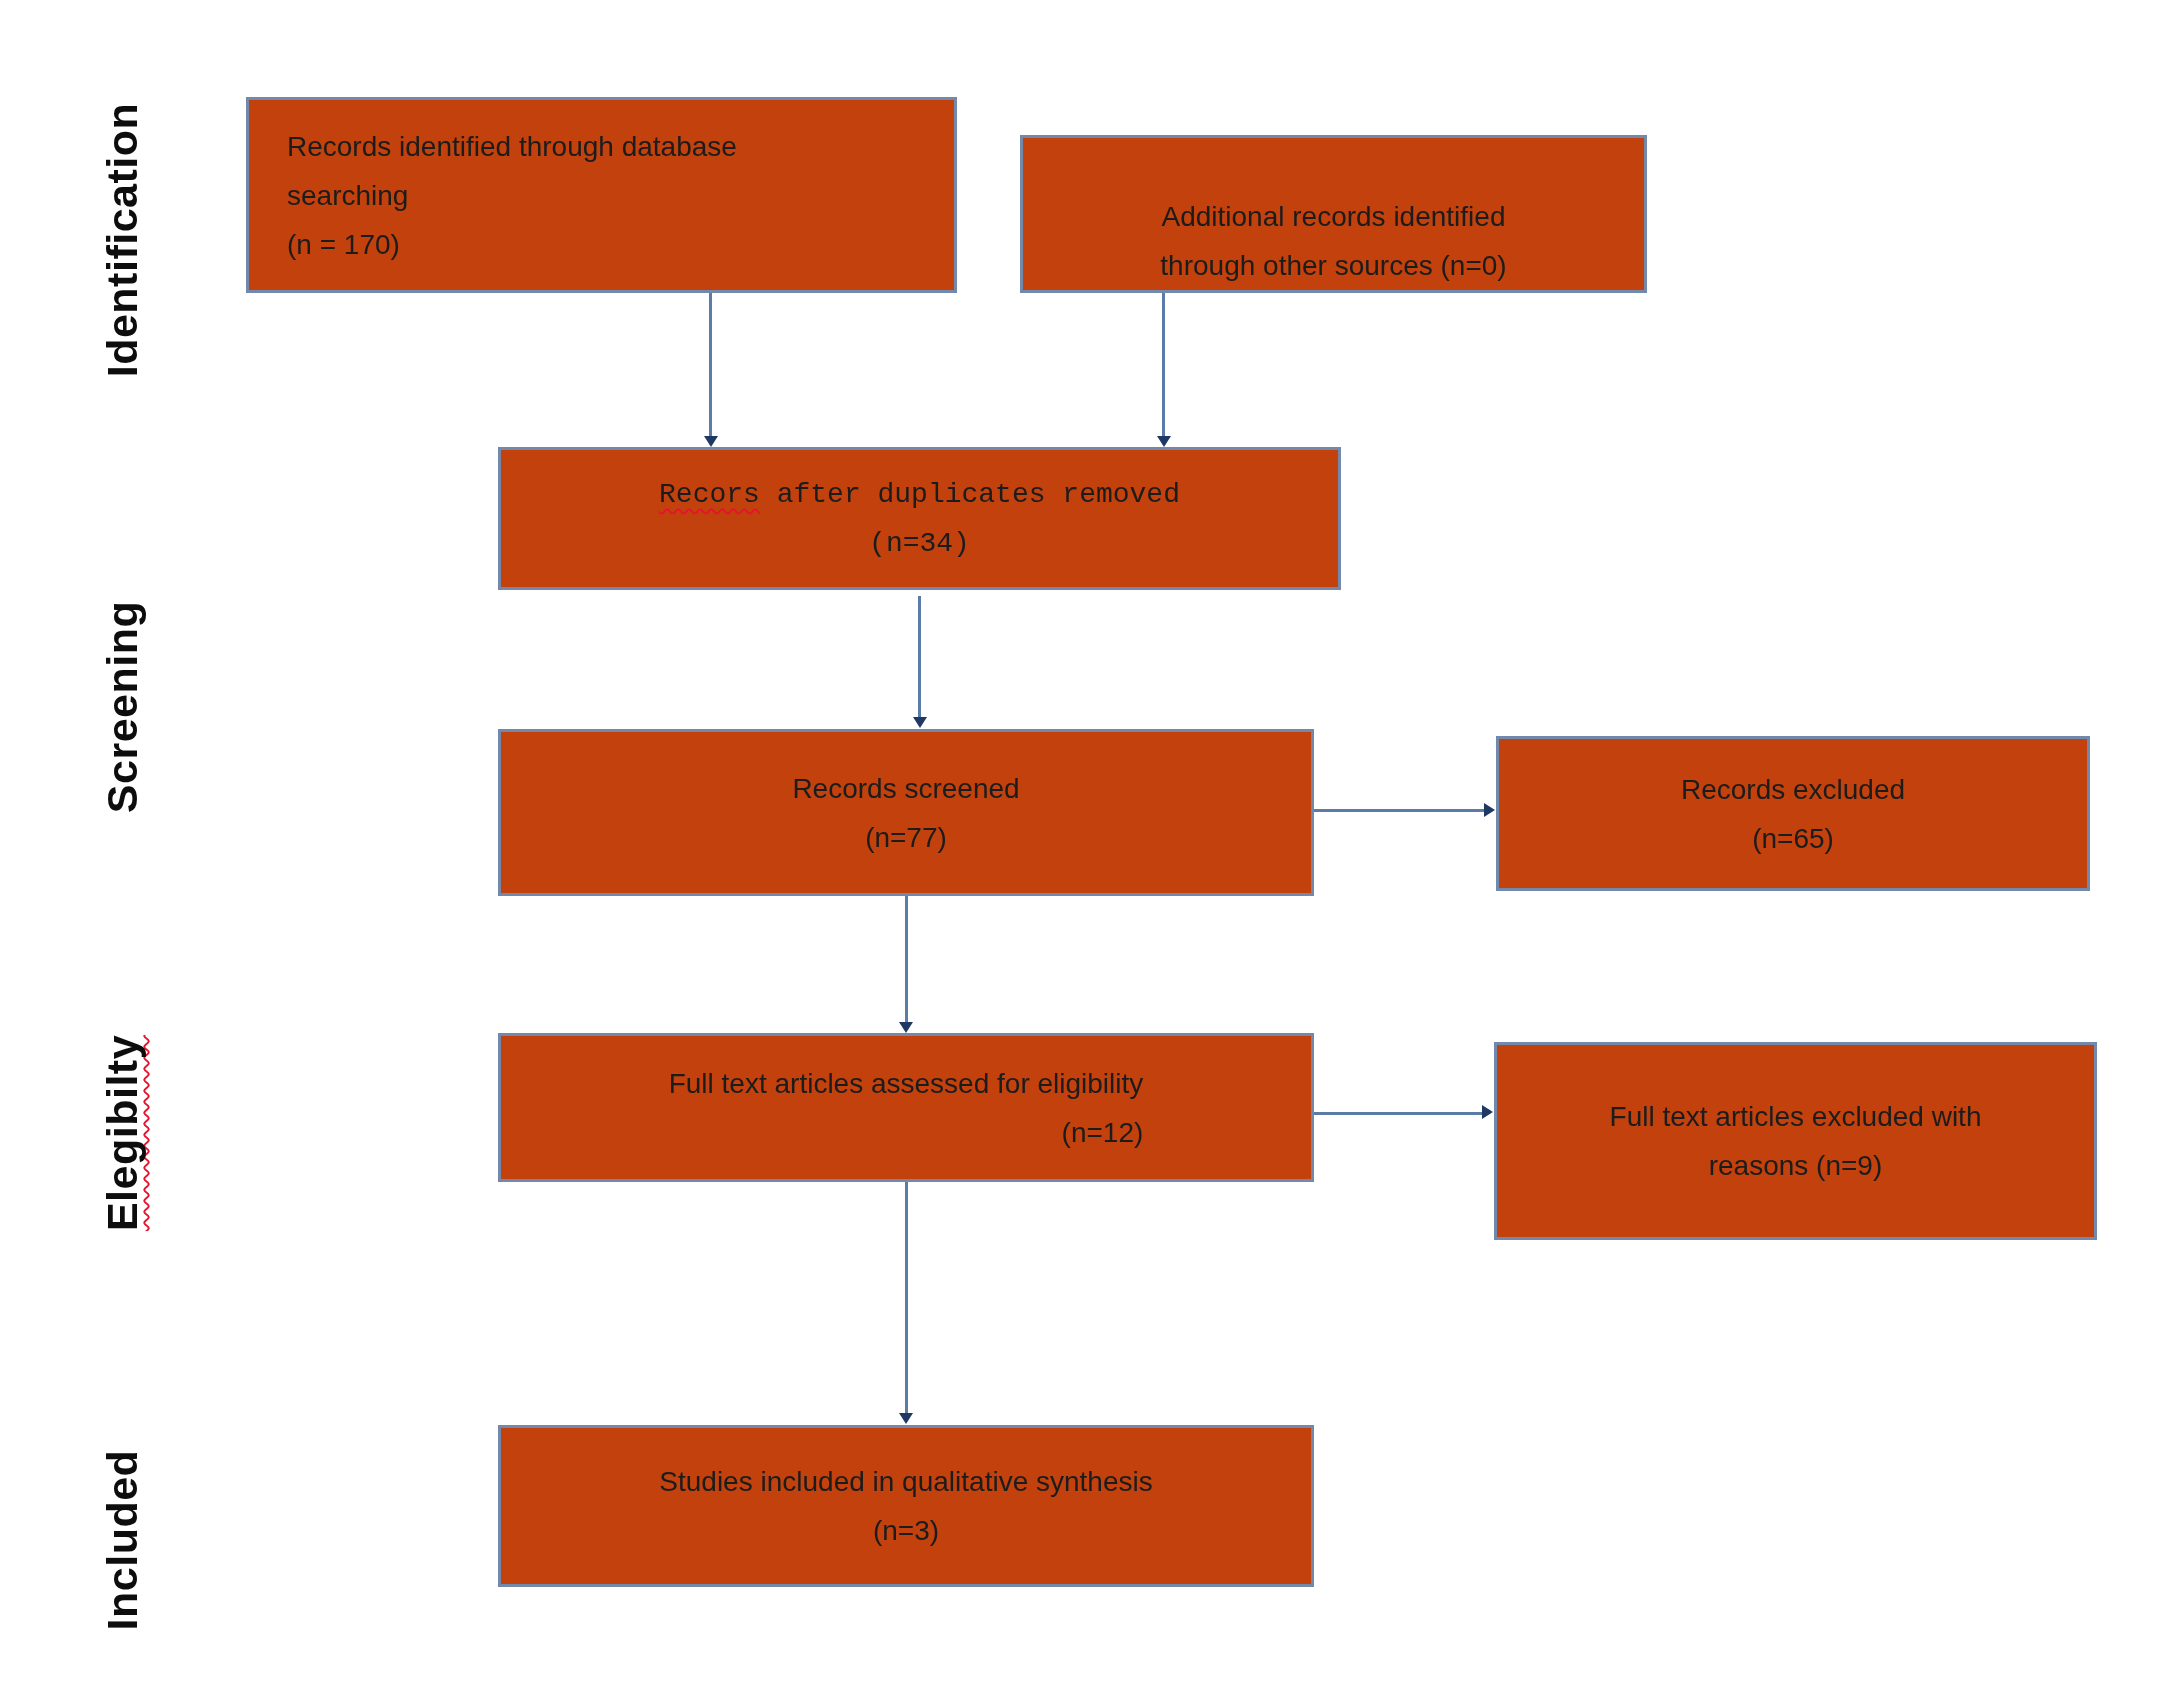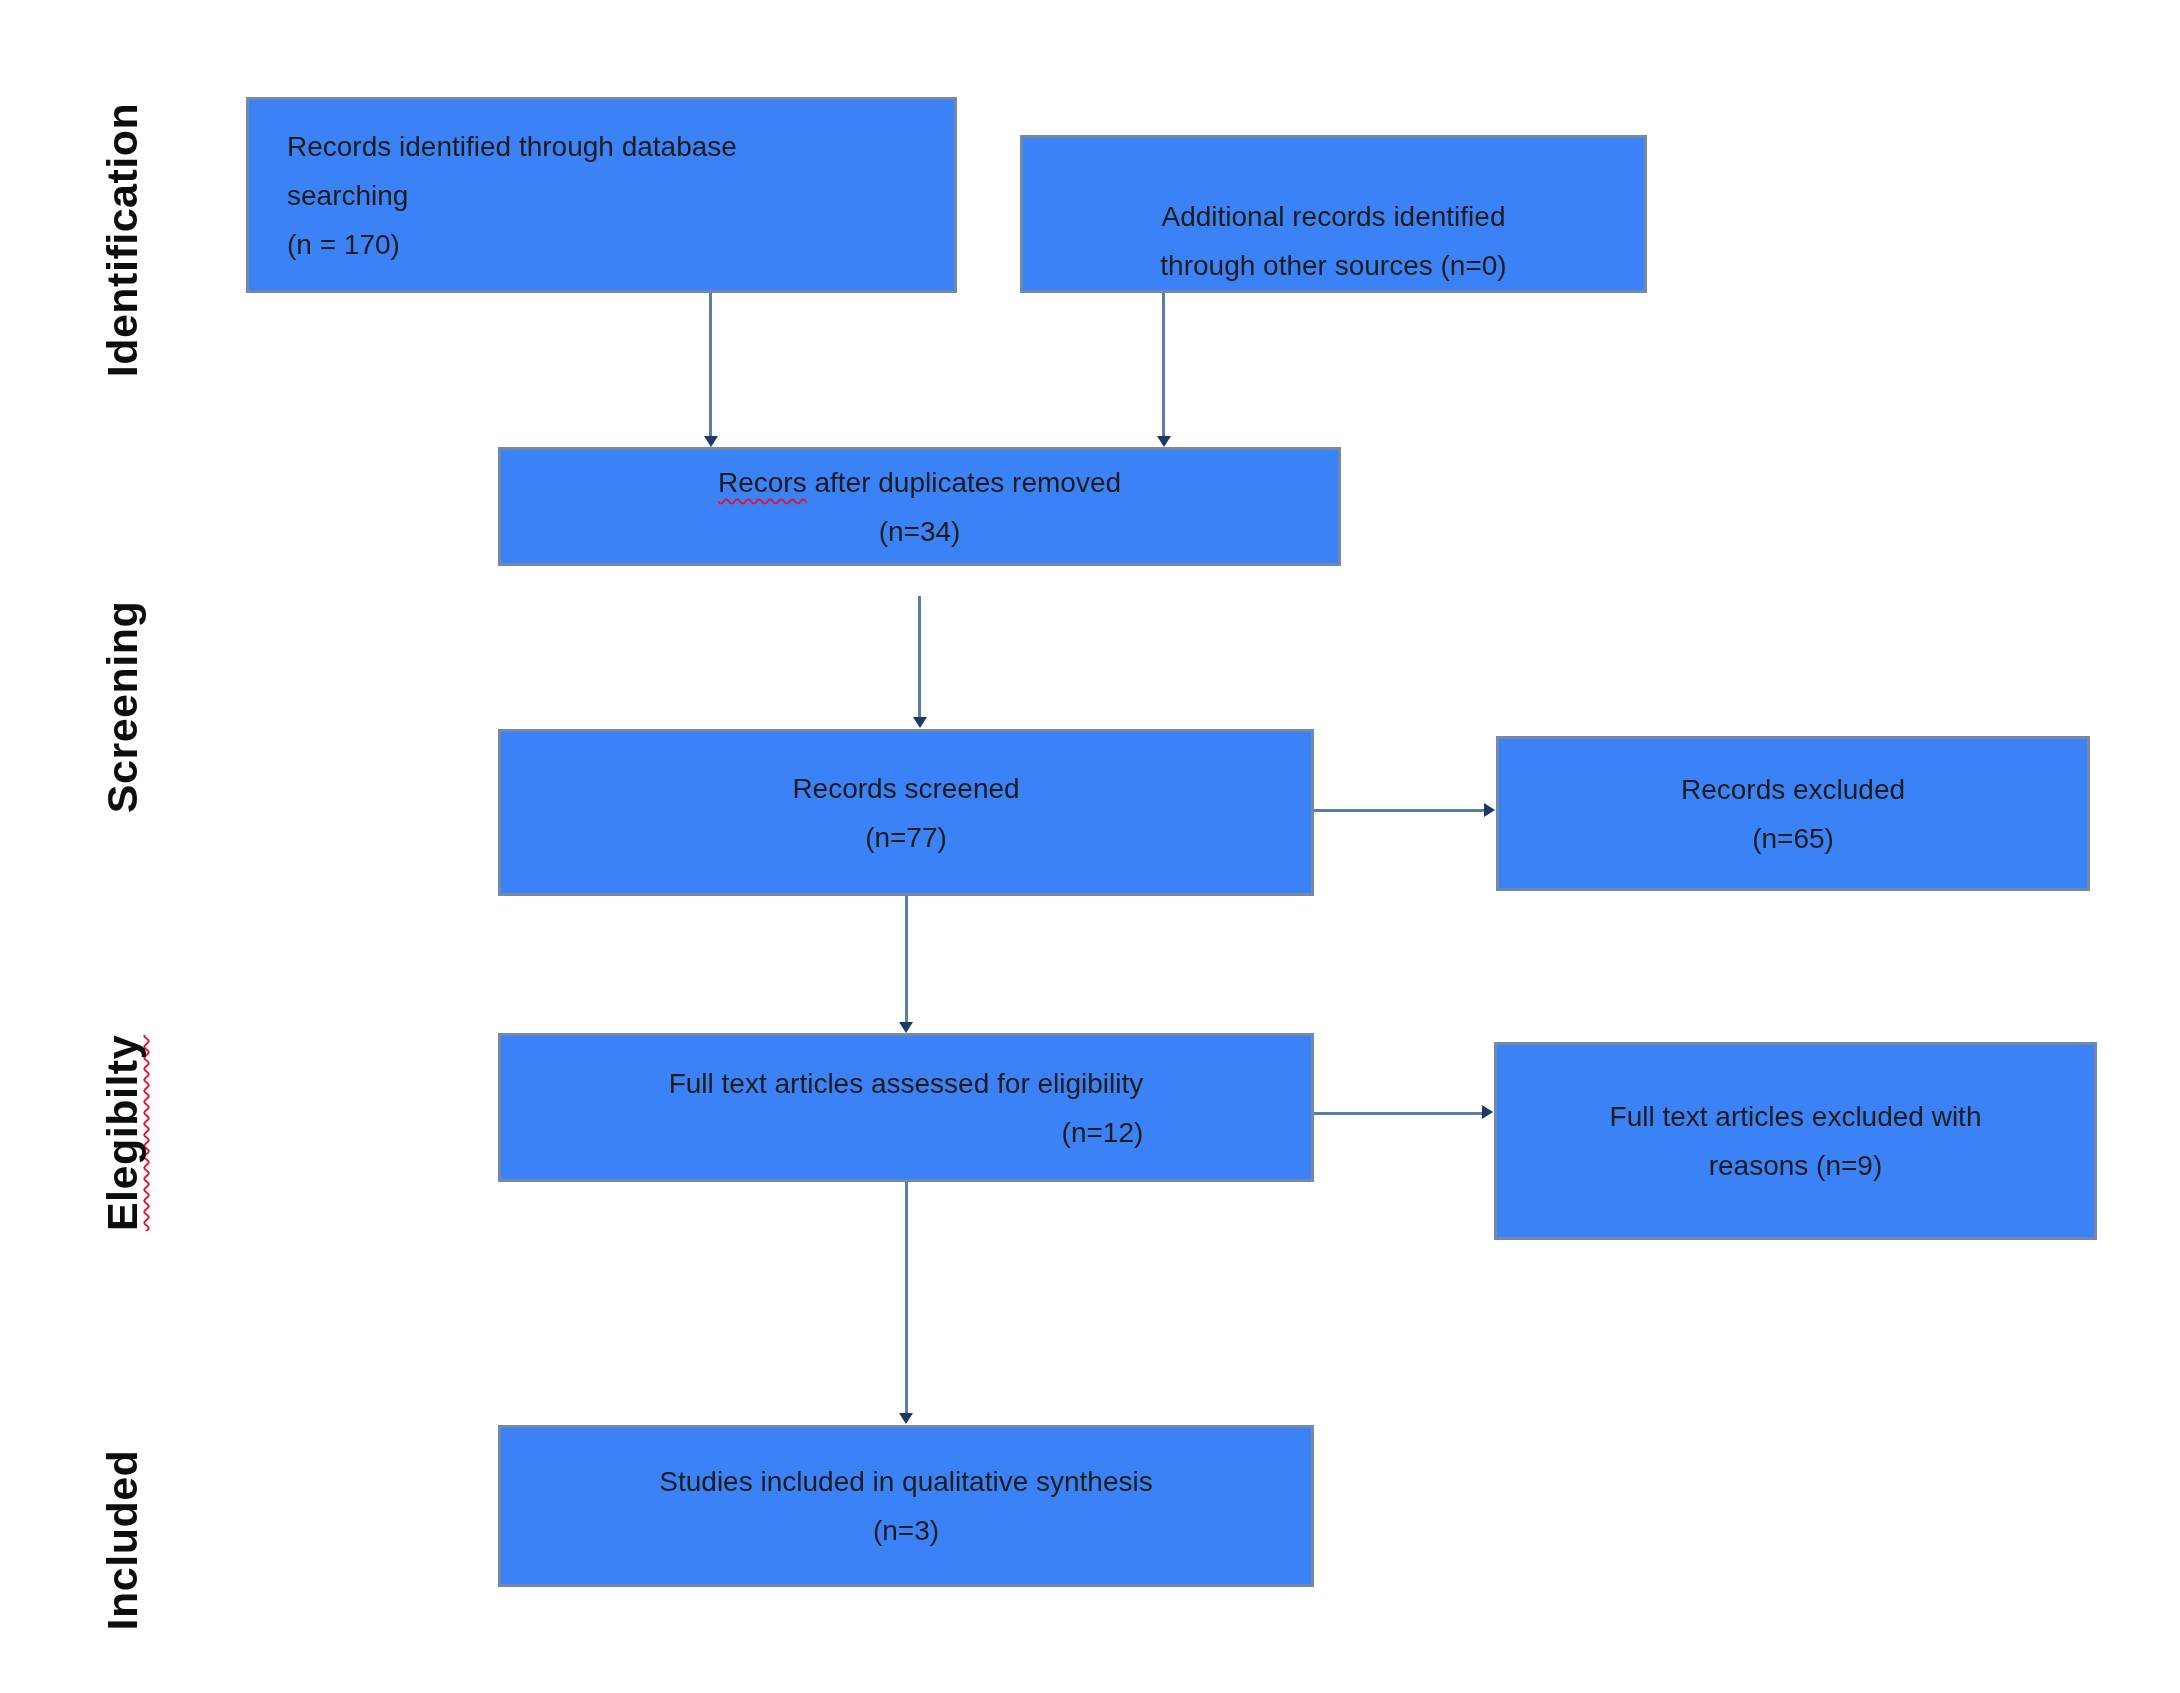--- a/index.html
+++ b/index.html
@@ -8,21 +8,21 @@
     width:2180px;
     height:1694px;
     background:#ffffff;
     font-family:"Liberation Sans", sans-serif;
     overflow:hidden;
   }
   
   .fbox{
     position:absolute;
     box-sizing:border-box;
-    background:#3b82f6;
+    background:#c2410c;
     border:3.6px solid #7389ab;
     display:flex;
     flex-direction:column;
     justify-content:center;
     color:#1c1c1c;
     font-size:28px;
     line-height:1.75;
     text-align:center;
   }
   .fbox .inner{margin:0 auto;}
@@ -79,21 +79,21 @@
       <span>(n = 170)</span>
     </div>
   </div>
 
   <div class="fbox" style="left:1020px;top:135px;width:627px;height:158px;justify-content:flex-end;">
     <div class="inner" style="max-width:405px;">
       <span>Additional records identified through other sources (n=0)</span>
     </div>
   </div>
 
-  <div class="fbox" style="left:498px;top:447px;width:843px;height:119px;">
+  <div class="fbox" style="left:498px;top:447px;width:843px;height:143px;font-family:Liberation Mono, monospace;">
     <div class="inner">
       <span class="spell-error">Recors</span><span> after duplicates removed</span><br>
       <span>(n=34)</span>
     </div>
   </div>
 
   <div class="fbox" style="left:498px;top:729px;width:816px;height:167px;justify-content:center;">
     <div class="inner">
       <span>Records screened</span><br>
       <span>(n=77)</span>

